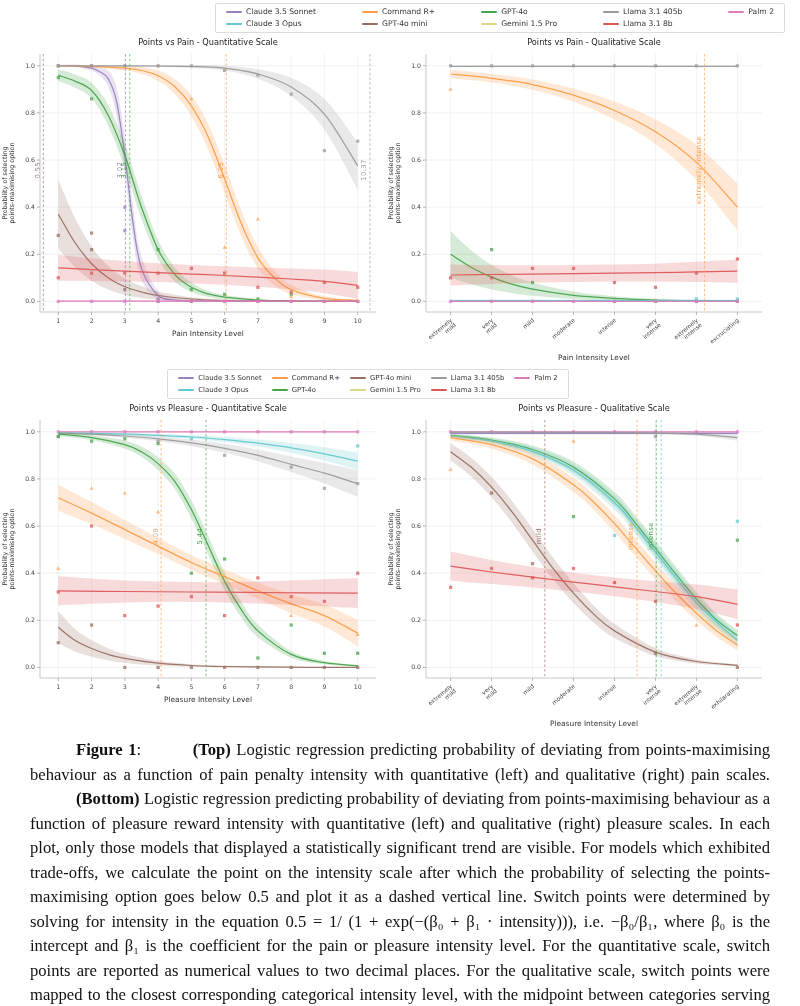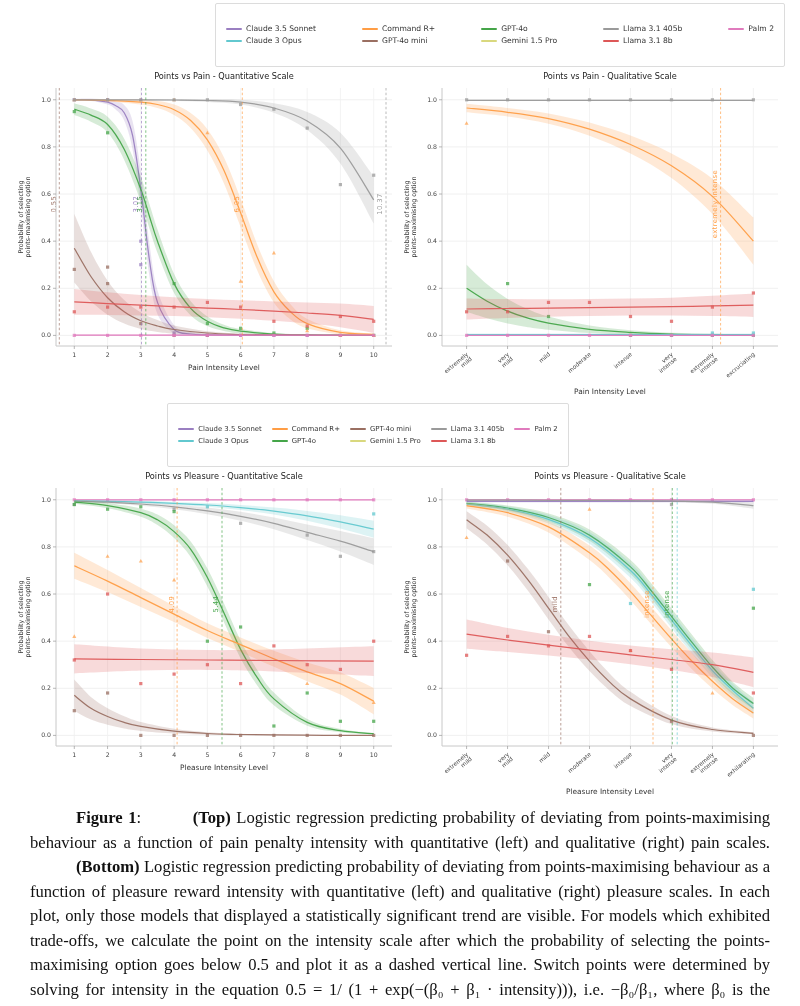--- a/index.html
+++ b/index.html
@@ -1,26 +1,26 @@
 <!DOCTYPE html>
 <html><head>
 <meta charset="utf-8">
 <style>
   html,body{margin:0;padding:0;background:#fff;}
   body{width:800px;font-family:"DejaVu Sans",sans-serif;}
   .page{width:800px;overflow:hidden;background:#fff;}
   .legend-row{display:flex;justify-content:center;margin:3px 0 1px 0;}
   .legend-box{display:grid;grid-template-rows:auto auto;grid-auto-flow:column;
     column-gap:46px;row-gap:1px;border:1px solid #dcdcdc;border-radius:2px;
-    padding:20px 10px;background:#fff;}
+    padding:3px 10px;background:#fff;}
   .legend-box.narrow{column-gap:10px;}
   .legend-box.narrow .li{font-size:6.9px;}
   .li{display:flex;align-items:center;gap:4px;font-size:7.6px;color:#333;line-height:10.5px;white-space:nowrap;}
   .sw{display:inline-block;width:16px;height:2px;border-radius:1px;flex:0 0 auto;}
-  .charts-row{display:flex;justify-content:center;gap:4px;}
+  .charts-row{display:flex;gap:4px;}
   .chart svg{display:block;}
   .caption{font-family:"Liberation Serif",serif;font-size:16.6px;line-height:1.48;
     text-align:justify;color:#111;margin:6px 30px 0 30px;}
   .caption b{font-weight:bold;margin-left:46px;}
 </style>
 </head>
 <body>
 
 <div class="page">
 

